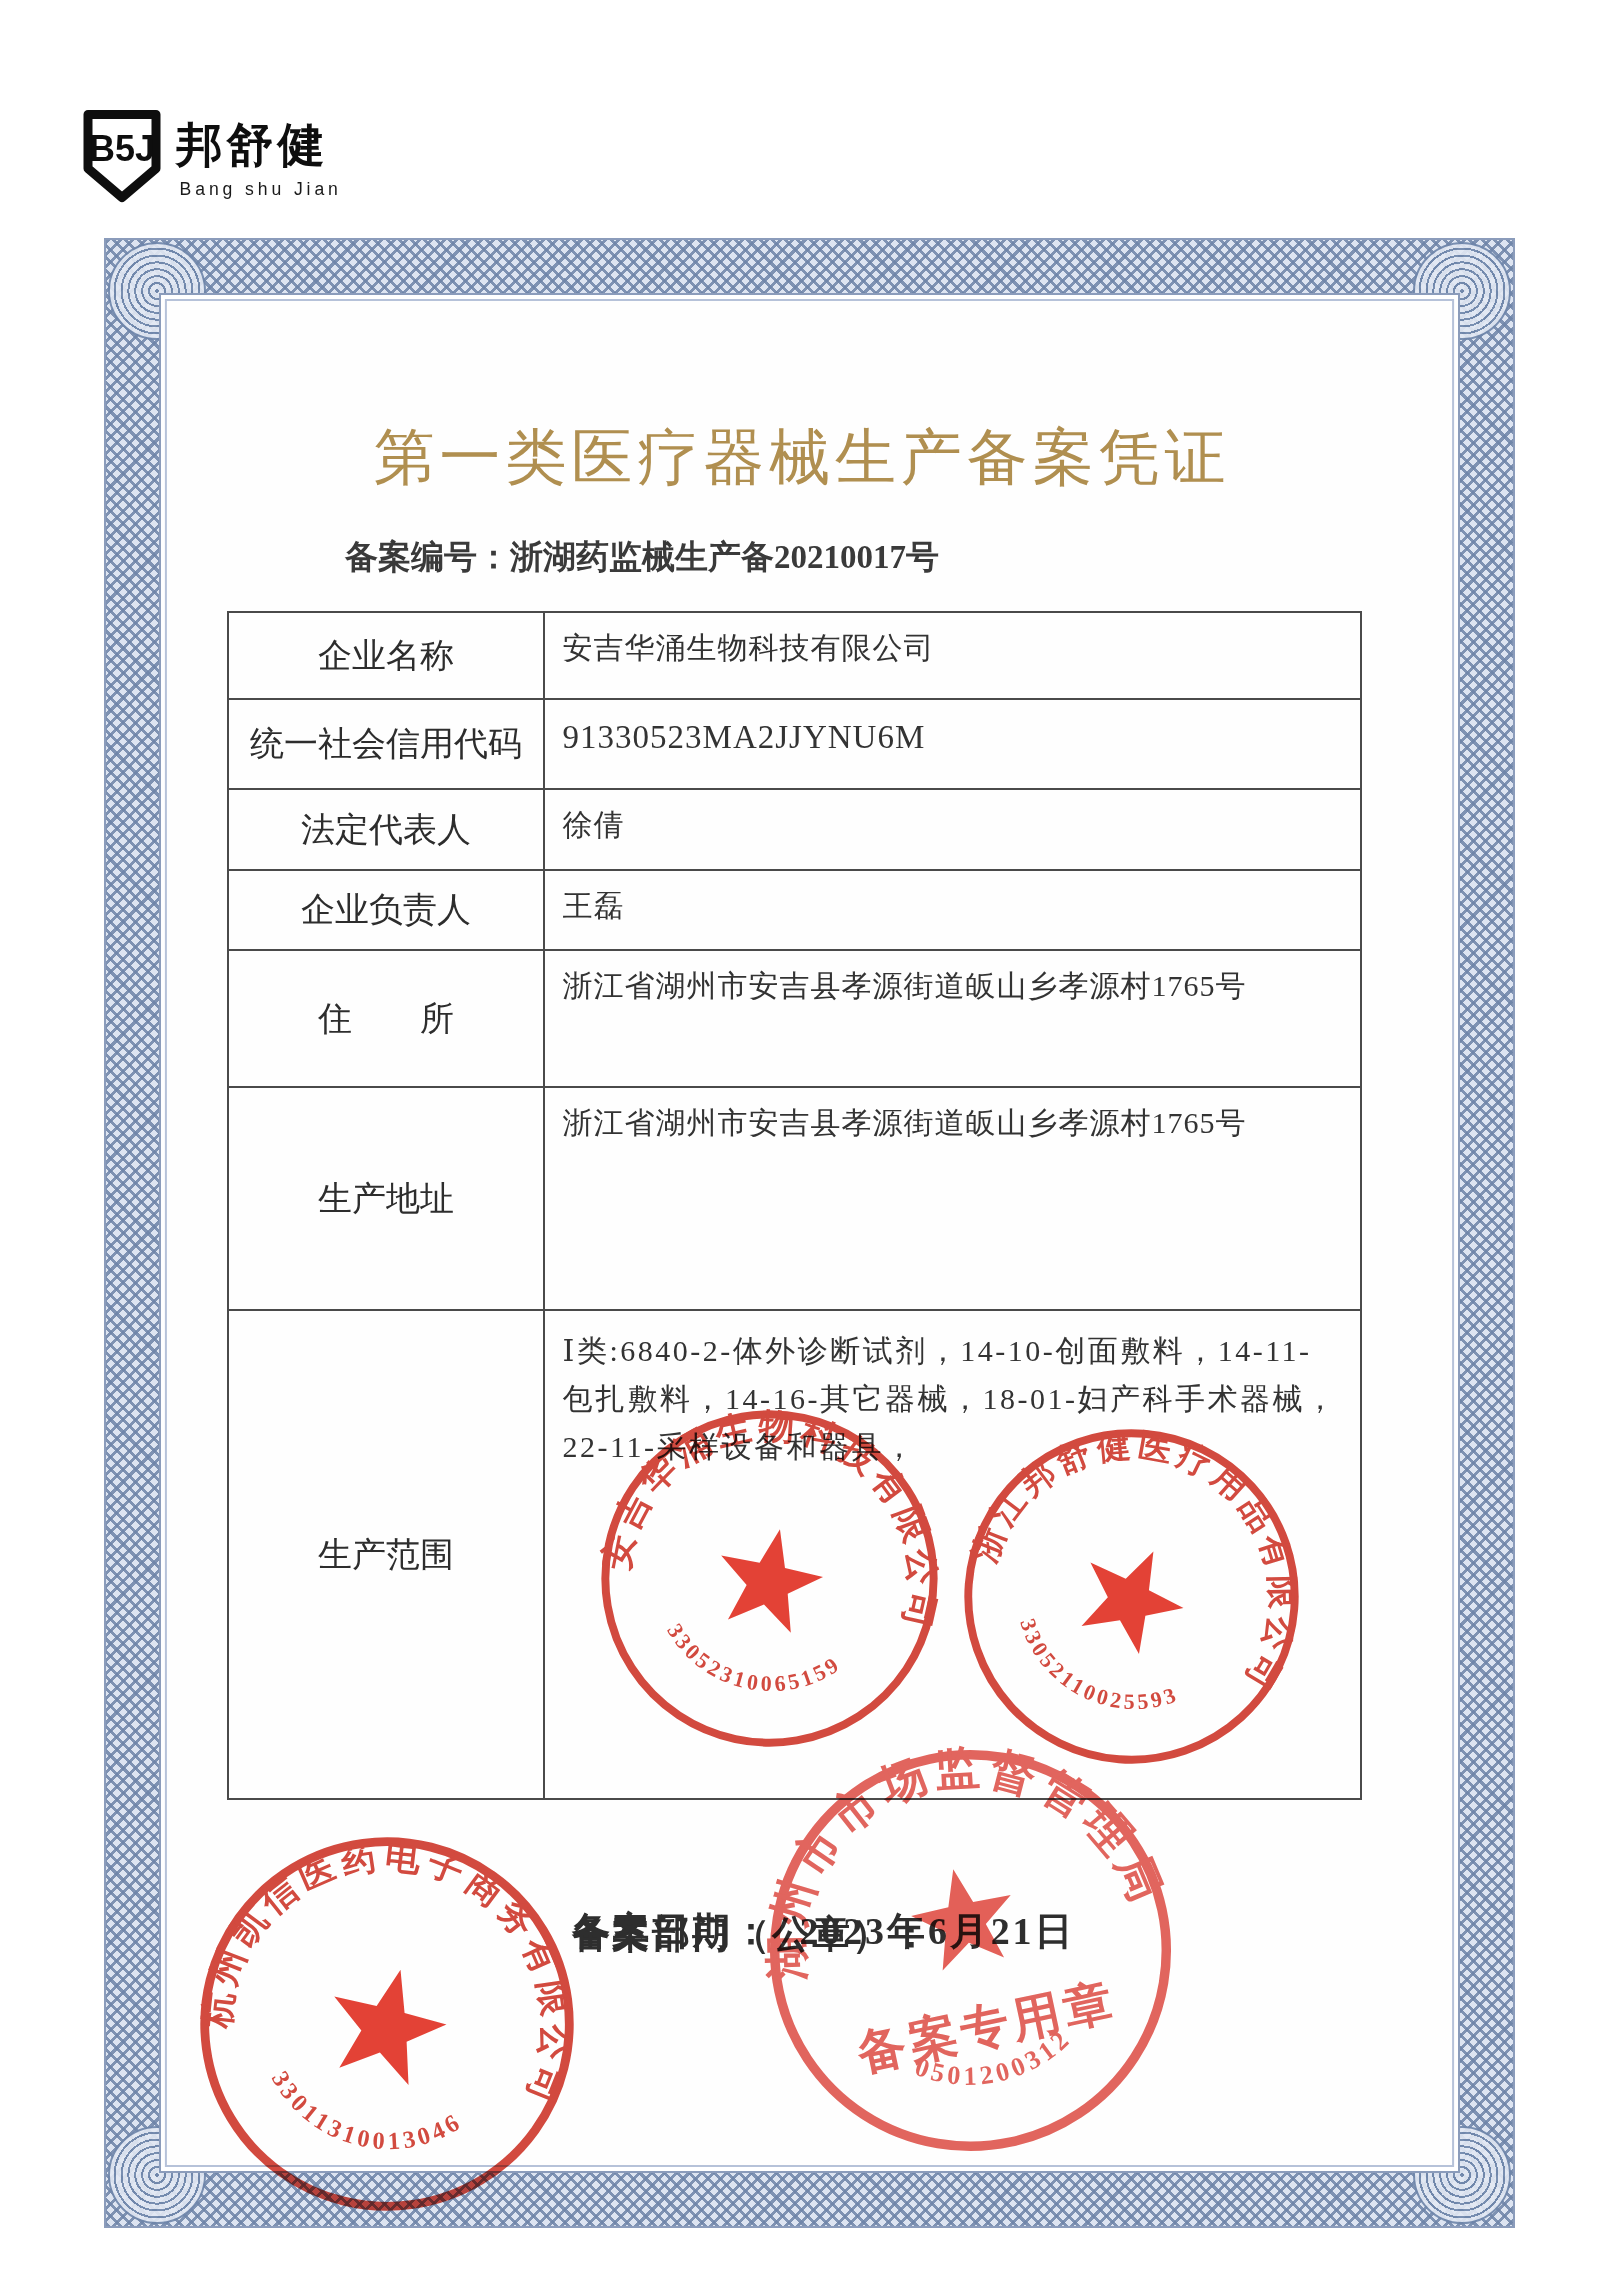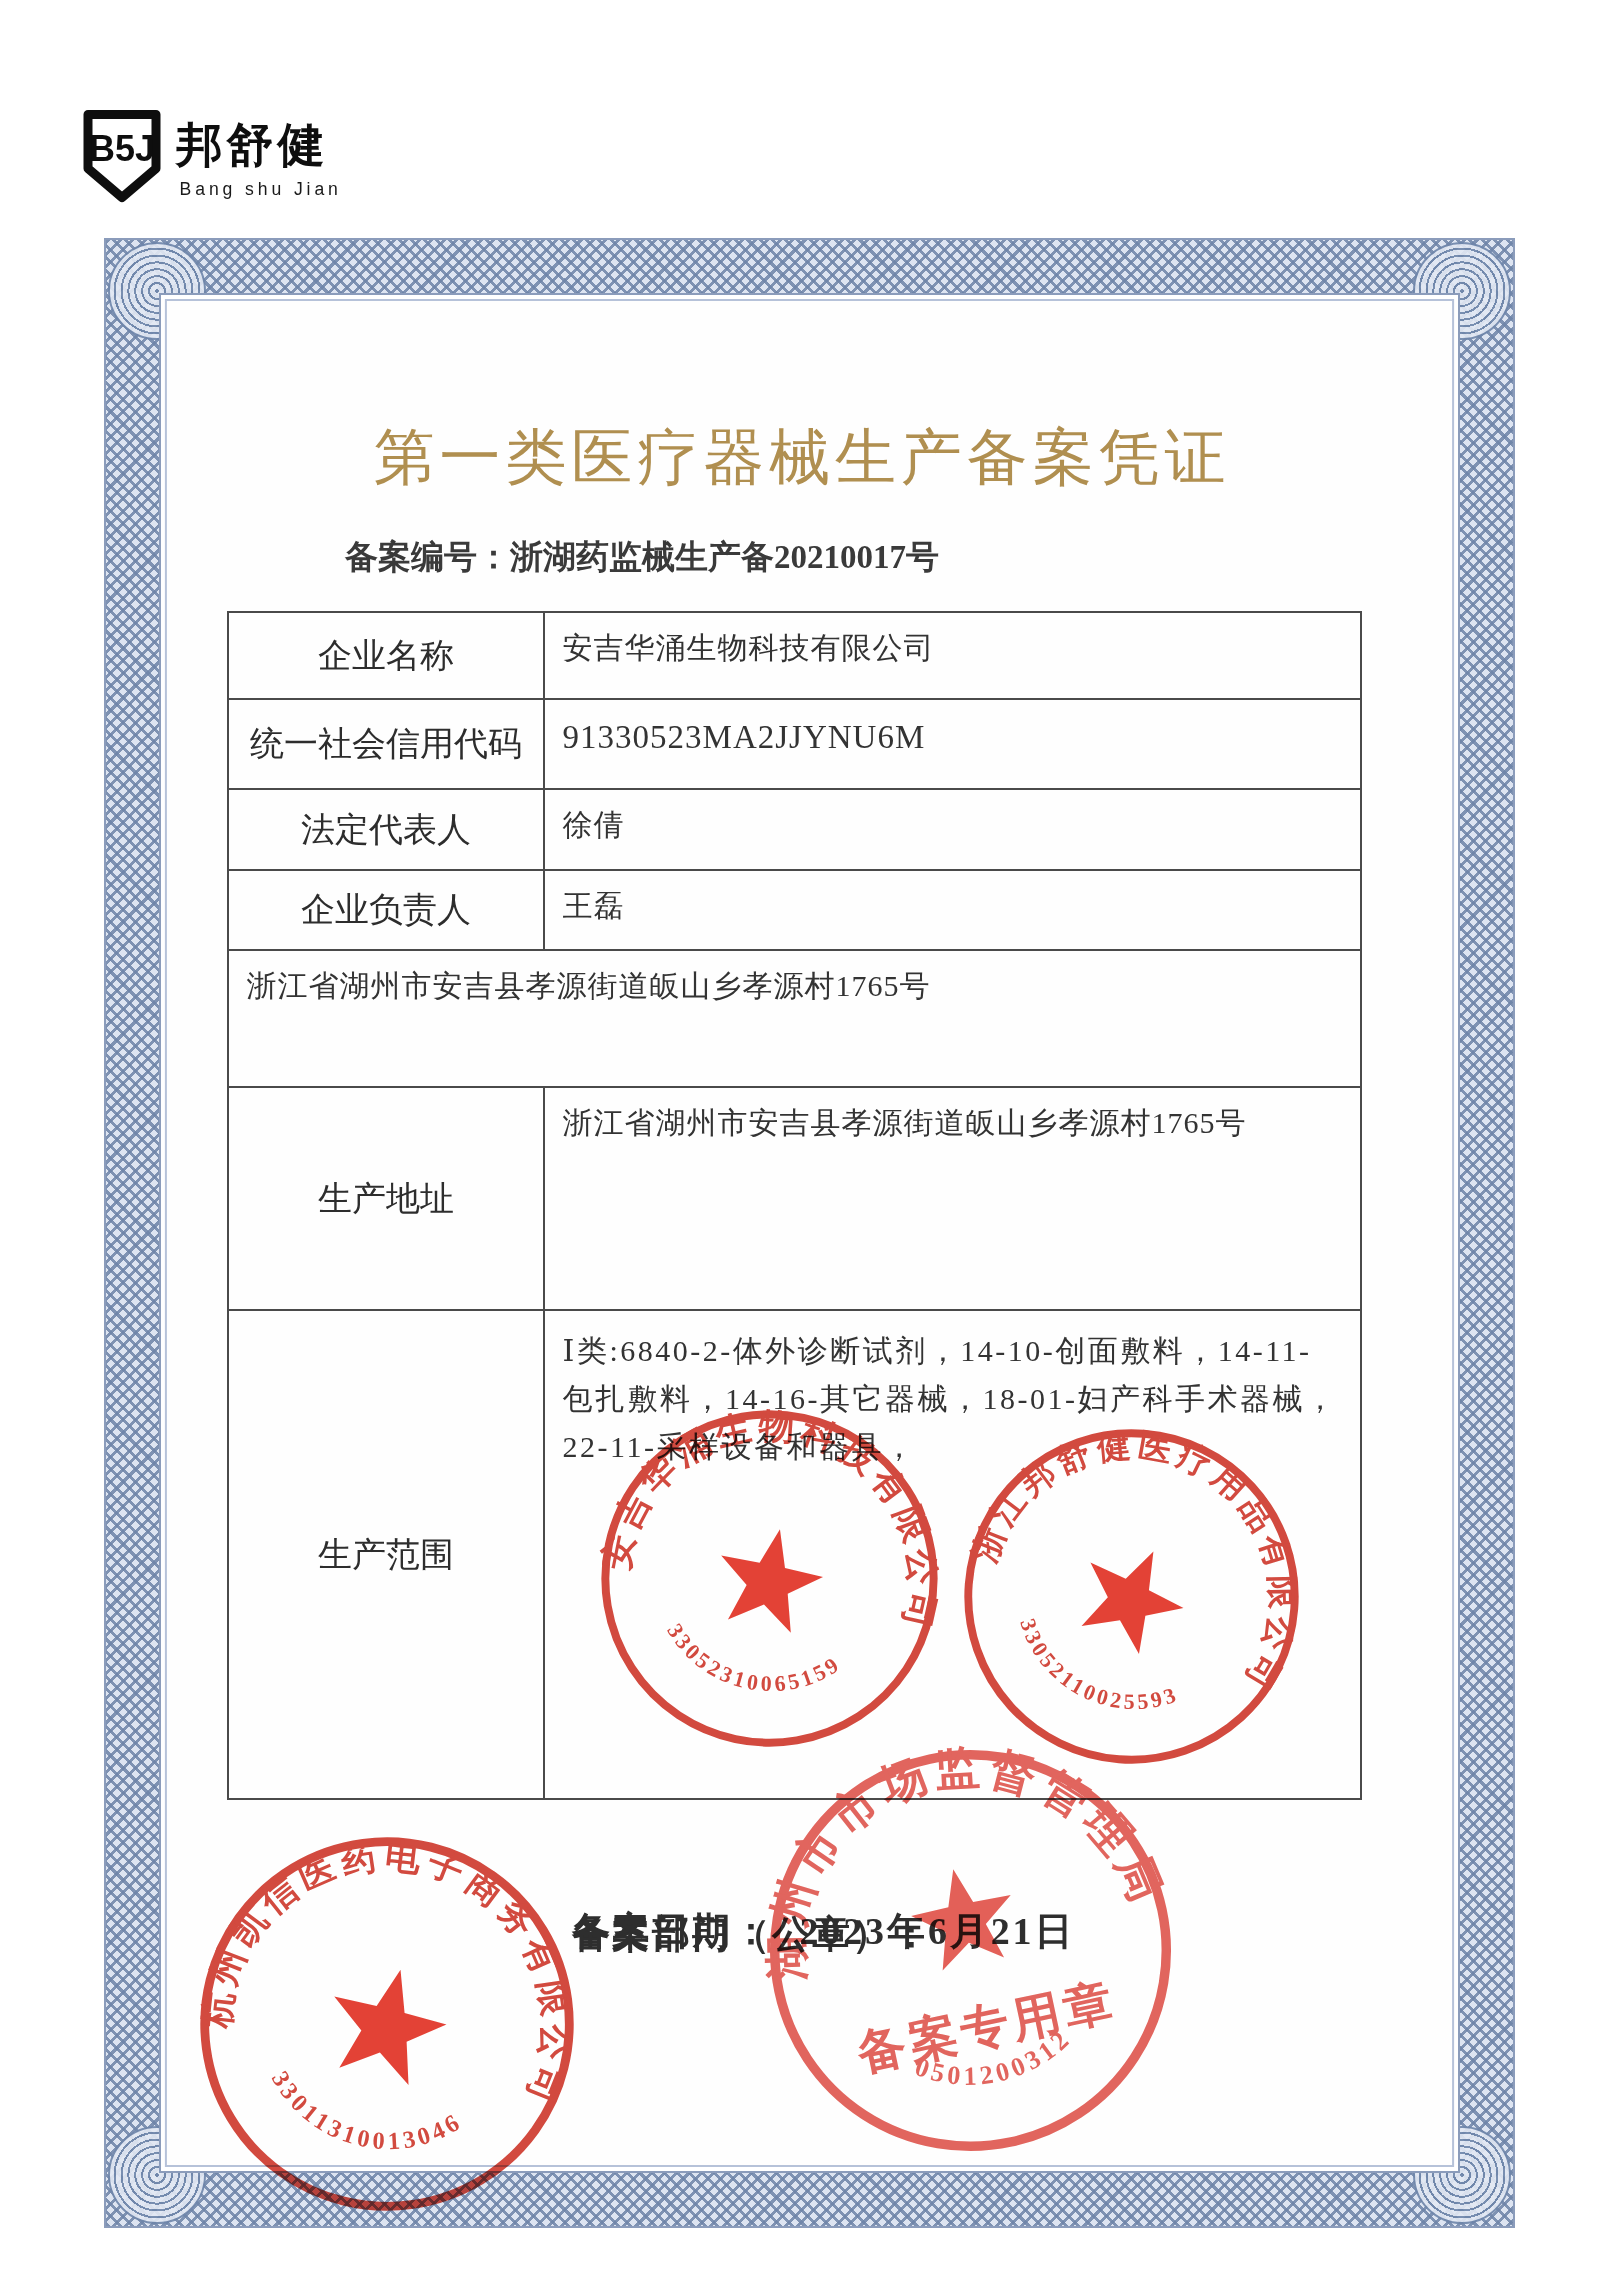--- a/index.html
+++ b/index.html
@@ -136,20 +136,21 @@
     </div>
     <div class="t-row">
       <div class="t-label">法定代表人</div>
       <div class="t-value">徐倩</div>
     </div>
     <div class="t-row">
       <div class="t-label">企业负责人</div>
       <div class="t-value">王磊</div>
     </div>
     <div class="t-row">
+      <div class="t-label">住　　所</div>
       <div class="t-value">浙江省湖州市安吉县孝源街道皈山乡孝源村1765号</div>
     </div>
     <div class="t-row">
       <div class="t-label">生产地址</div>
       <div class="t-value">浙江省湖州市安吉县孝源街道皈山乡孝源村1765号</div>
     </div>
     <div class="t-row">
       <div class="t-label">生产范围</div>
       <div class="t-value">Ⅰ类:6840-2-体外诊断试剂，14-10-创面敷料，14-11-包扎敷料，14-16-其它器械，18-01-妇产科手术器械，22-11-采样设备和器具，</div>
     </div>

